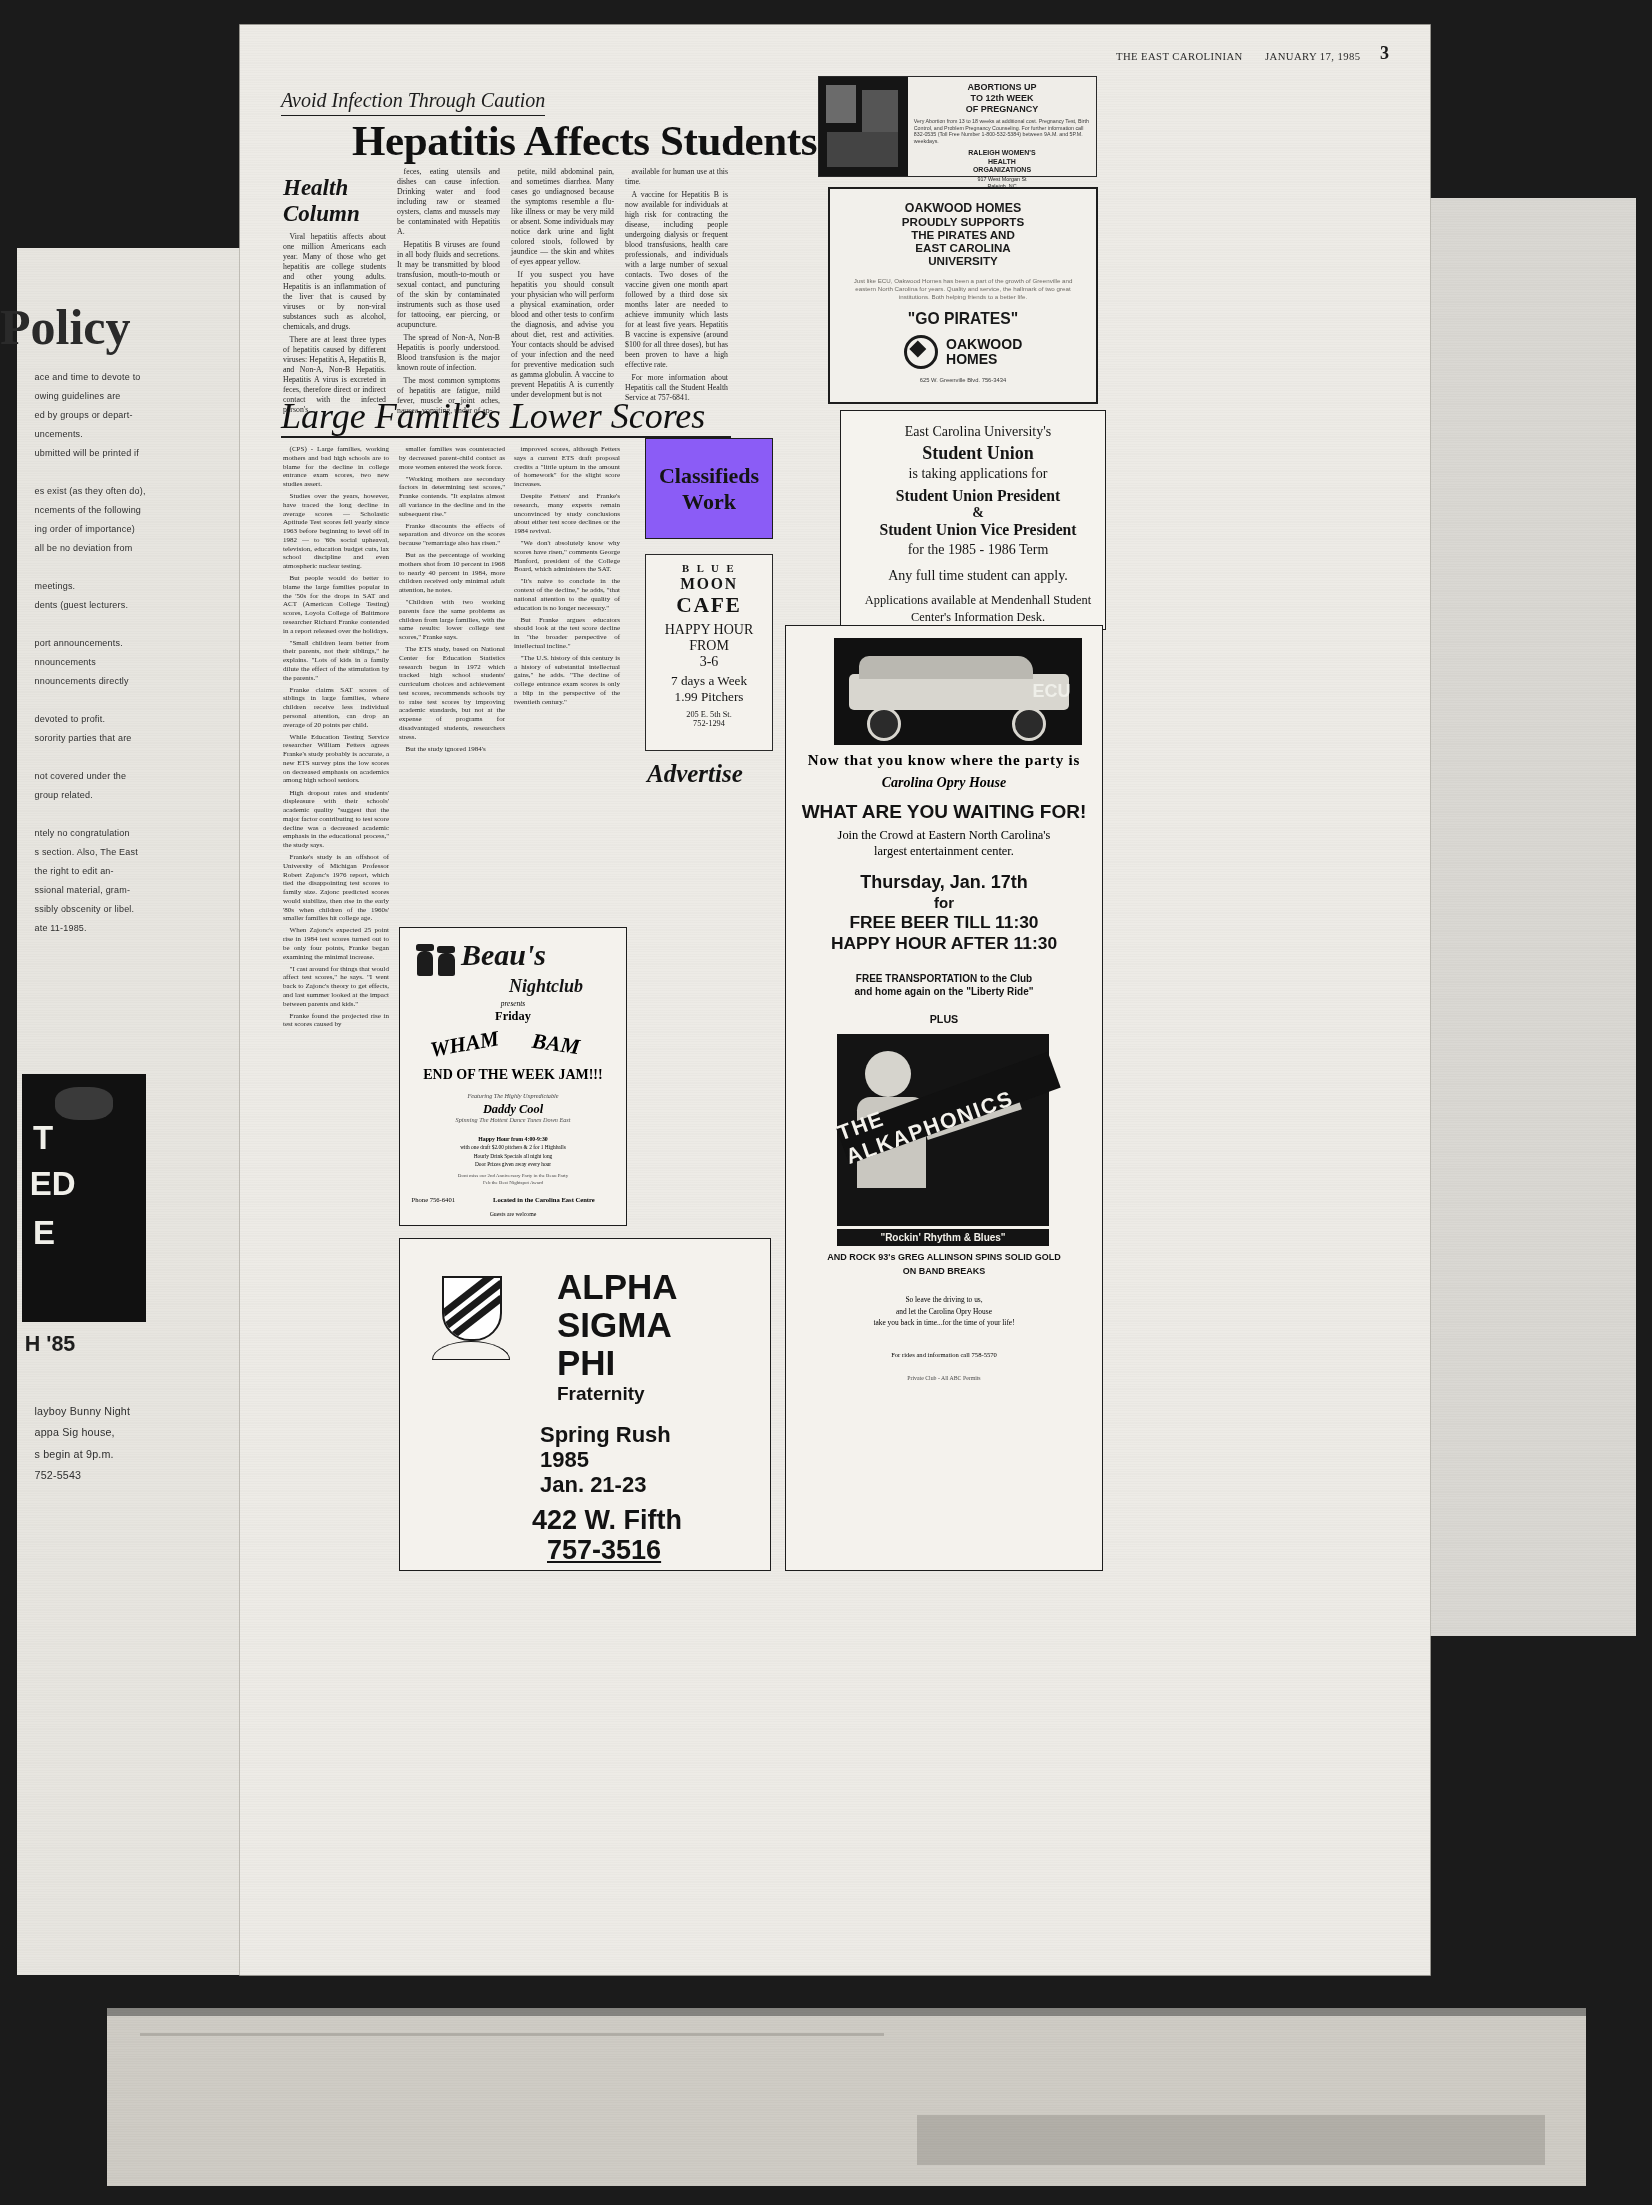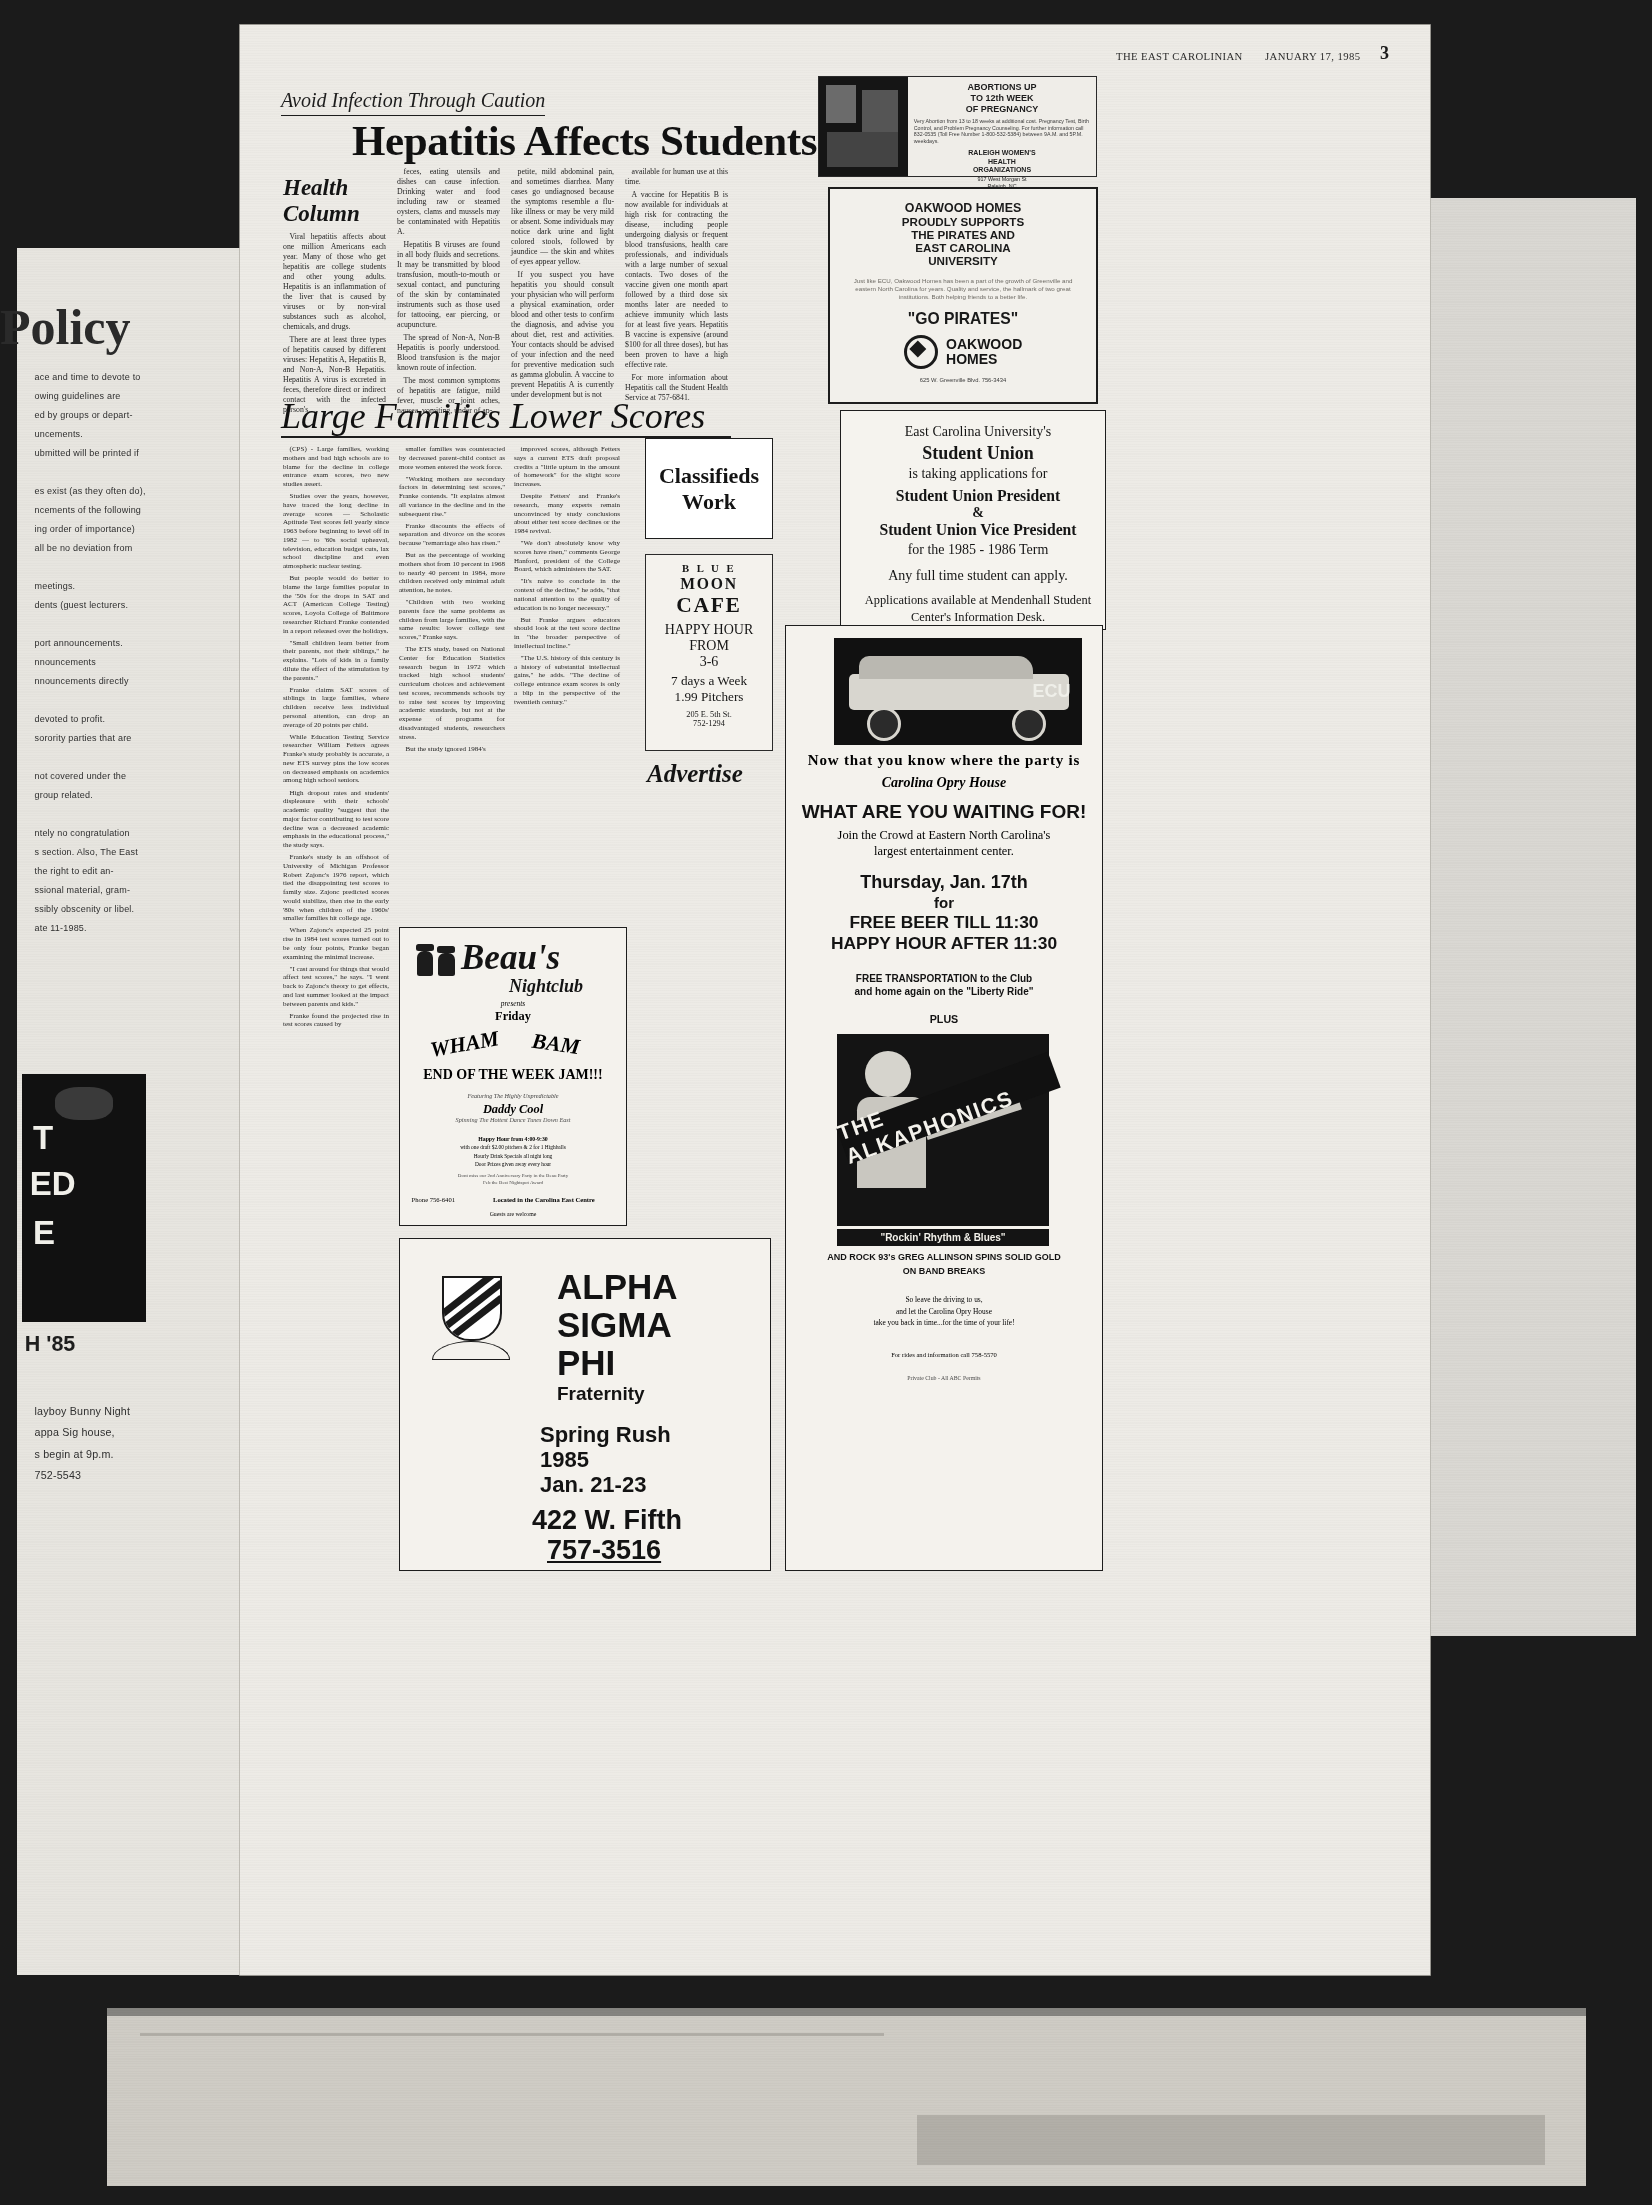--- a/index.html
+++ b/index.html
@@ -93,21 +93,21 @@
   #left-blackbox{
     position:absolute;left:5px;top:826px;width:124px;height:248px;
     background:#111;
   }
   #left-blackbox .wt{
     color:#f0efe9;font-weight:bold;font-size:33px;
     font-family:"Liberation Sans", sans-serif;
     position:absolute;
   }
   .classbox{
-    position:absolute;border:1.7px solid #1d1d1d;background:#ffffff;
+    position:absolute;border:1.7px solid #1d1d1d;background:#8b5cf6;
     display:flex;align-items:center;justify-content:center;
     font-weight:bold;font-size:22px;text-align:center;line-height:1.15;
     font-family:"Liberation Serif", serif;color:#141414;
   }
   .advertise{
     position:absolute;font-style:italic;font-weight:bold;font-size:25px;color:#141414;
     font-family:"Liberation Serif", serif;
   }
   .su-ad{
     position:absolute;border:1.7px solid #1d1d1d;background:#f5f3ee;
@@ -388,21 +388,21 @@
     <div style="font-size:14px;margin-top:8.3px;">Deadline: January 18, 1985</div>
   </div>
 
   <div id="beaus" style="left:159px;top:902px;width:226px;height:297px;">
     <div style="position:absolute;left:15px;top:13.2px;width:45px;height:36px;">
       <div style="position:absolute;left:1.7px;top:10px;width:16.5px;height:25px;background:#1c1c1c;border-radius:6.6px 6.6px 2.5px 2.5px;"></div>
       <div style="position:absolute;left:0.8px;top:3.3px;width:18px;height:6.6px;background:#1c1c1c;border-radius:2.5px;"></div>
       <div style="position:absolute;left:23px;top:11.6px;width:16.5px;height:23px;background:#1c1c1c;border-radius:6.6px 6.6px 2.5px 2.5px;"></div>
       <div style="position:absolute;left:22px;top:5px;width:18px;height:6.6px;background:#1c1c1c;border-radius:2.5px;"></div>
     </div>
-    <div class="beaus-script" style="position:absolute;left:61px;top:10px;font-size:35px;">Beau's</div>
+    <div class="beaus-script" style="position:absolute;left:61px;top:10px;font-size:30px;">Beau's</div>
     <div class="beaus-script" style="position:absolute;left:109px;top:48px;font-size:18px;">Nightclub</div>
     <div style="position:absolute;left:0;top:71px;width:100%;text-align:center;font-size:7.4px;font-style:italic;">presents</div>
     <div style="position:absolute;left:0;top:81px;width:100%;text-align:center;font-size:12.4px;font-weight:bold;">Friday</div>
     <div style="position:absolute;left:30px;top:104px;font-size:21.5px;font-weight:bold;font-style:italic;transform:rotate(-10deg);">WHAM</div>
     <div style="position:absolute;left:132px;top:104px;font-size:21.5px;font-weight:bold;font-style:italic;transform:rotate(8deg);">BAM</div>
     <div style="position:absolute;left:0;top:139px;width:100%;text-align:center;font-size:14px;font-weight:bold;">END OF THE WEEK JAM!!!</div>
     <div style="position:absolute;left:0;top:164px;width:100%;text-align:center;font-size:6.2px;font-style:italic;color:#3c3c3c;">Featuring The Highly Unpredictable</div>
     <div style="position:absolute;left:0;top:174px;width:100%;text-align:center;font-size:12.4px;font-weight:bold;font-style:italic;">Daddy Cool</div>
     <div style="position:absolute;left:0;top:188px;width:100%;text-align:center;font-size:6.2px;font-style:italic;color:#4a4a4a;">Spinning The Hottest Dance Tunes Down East</div>
     <div style="position:absolute;left:0;top:208px;width:100%;text-align:center;font-size:5.8px;font-weight:bold;">Happy Hour from 4:00-9:30</div>

